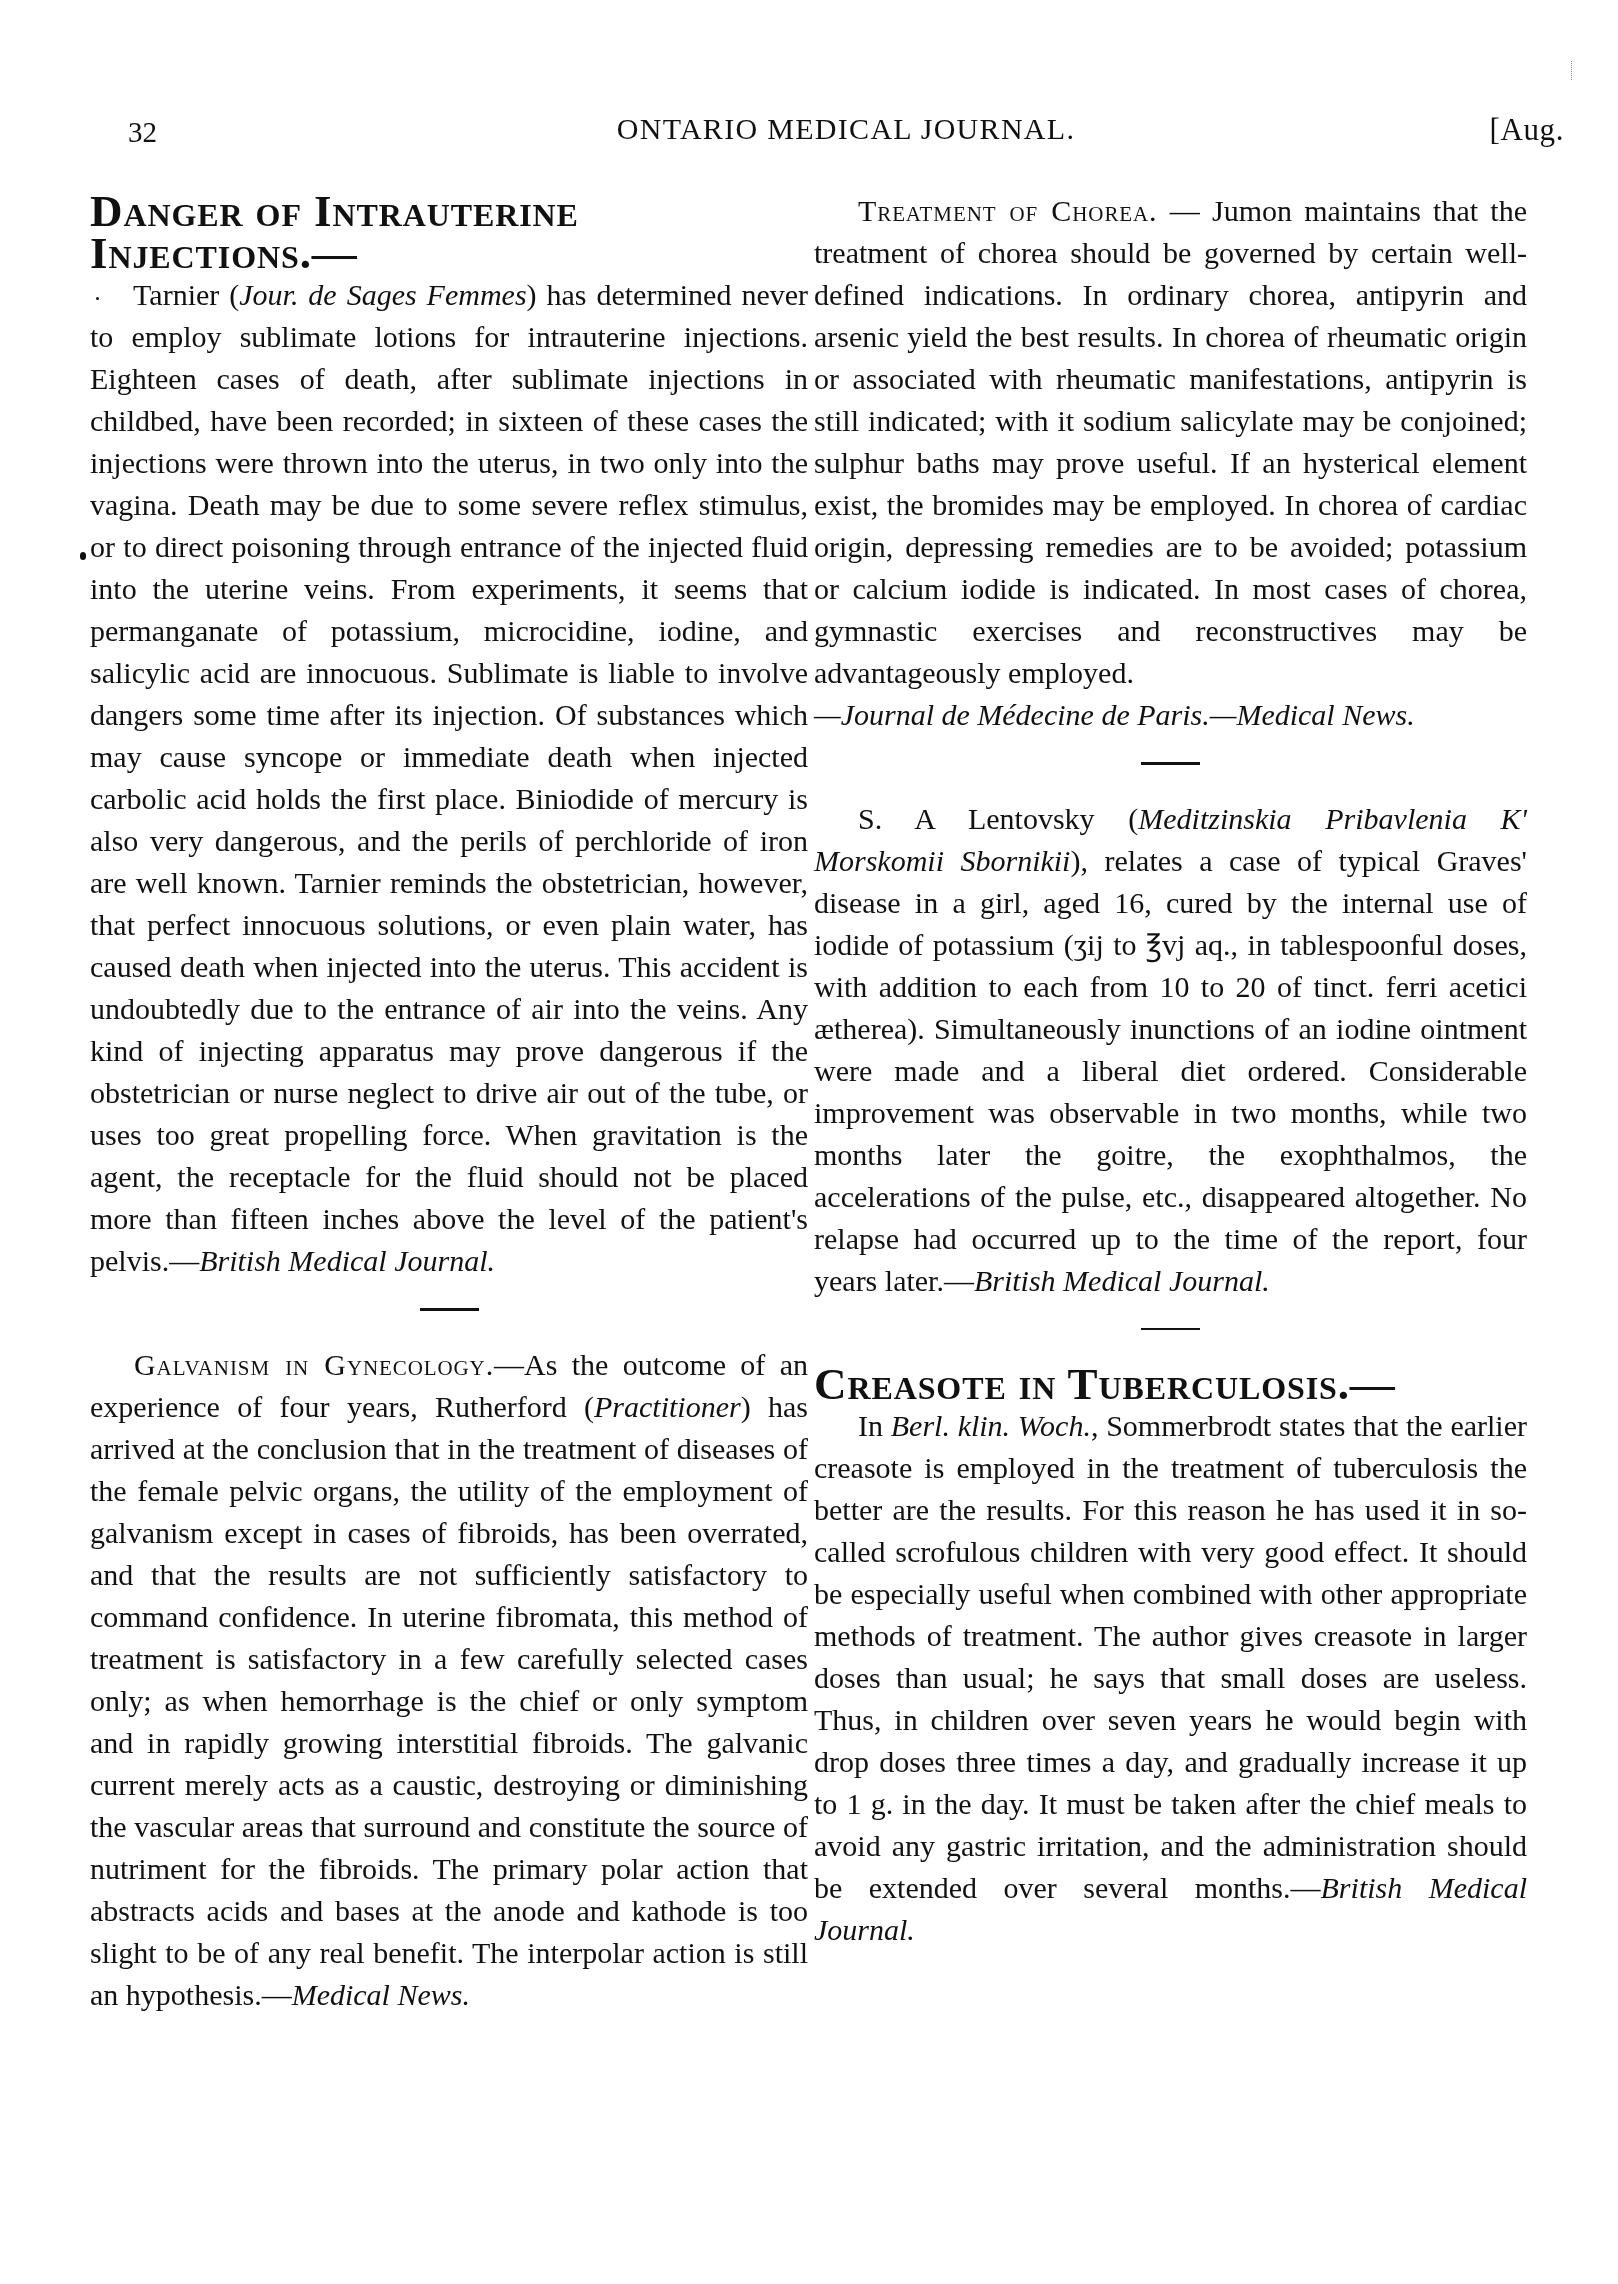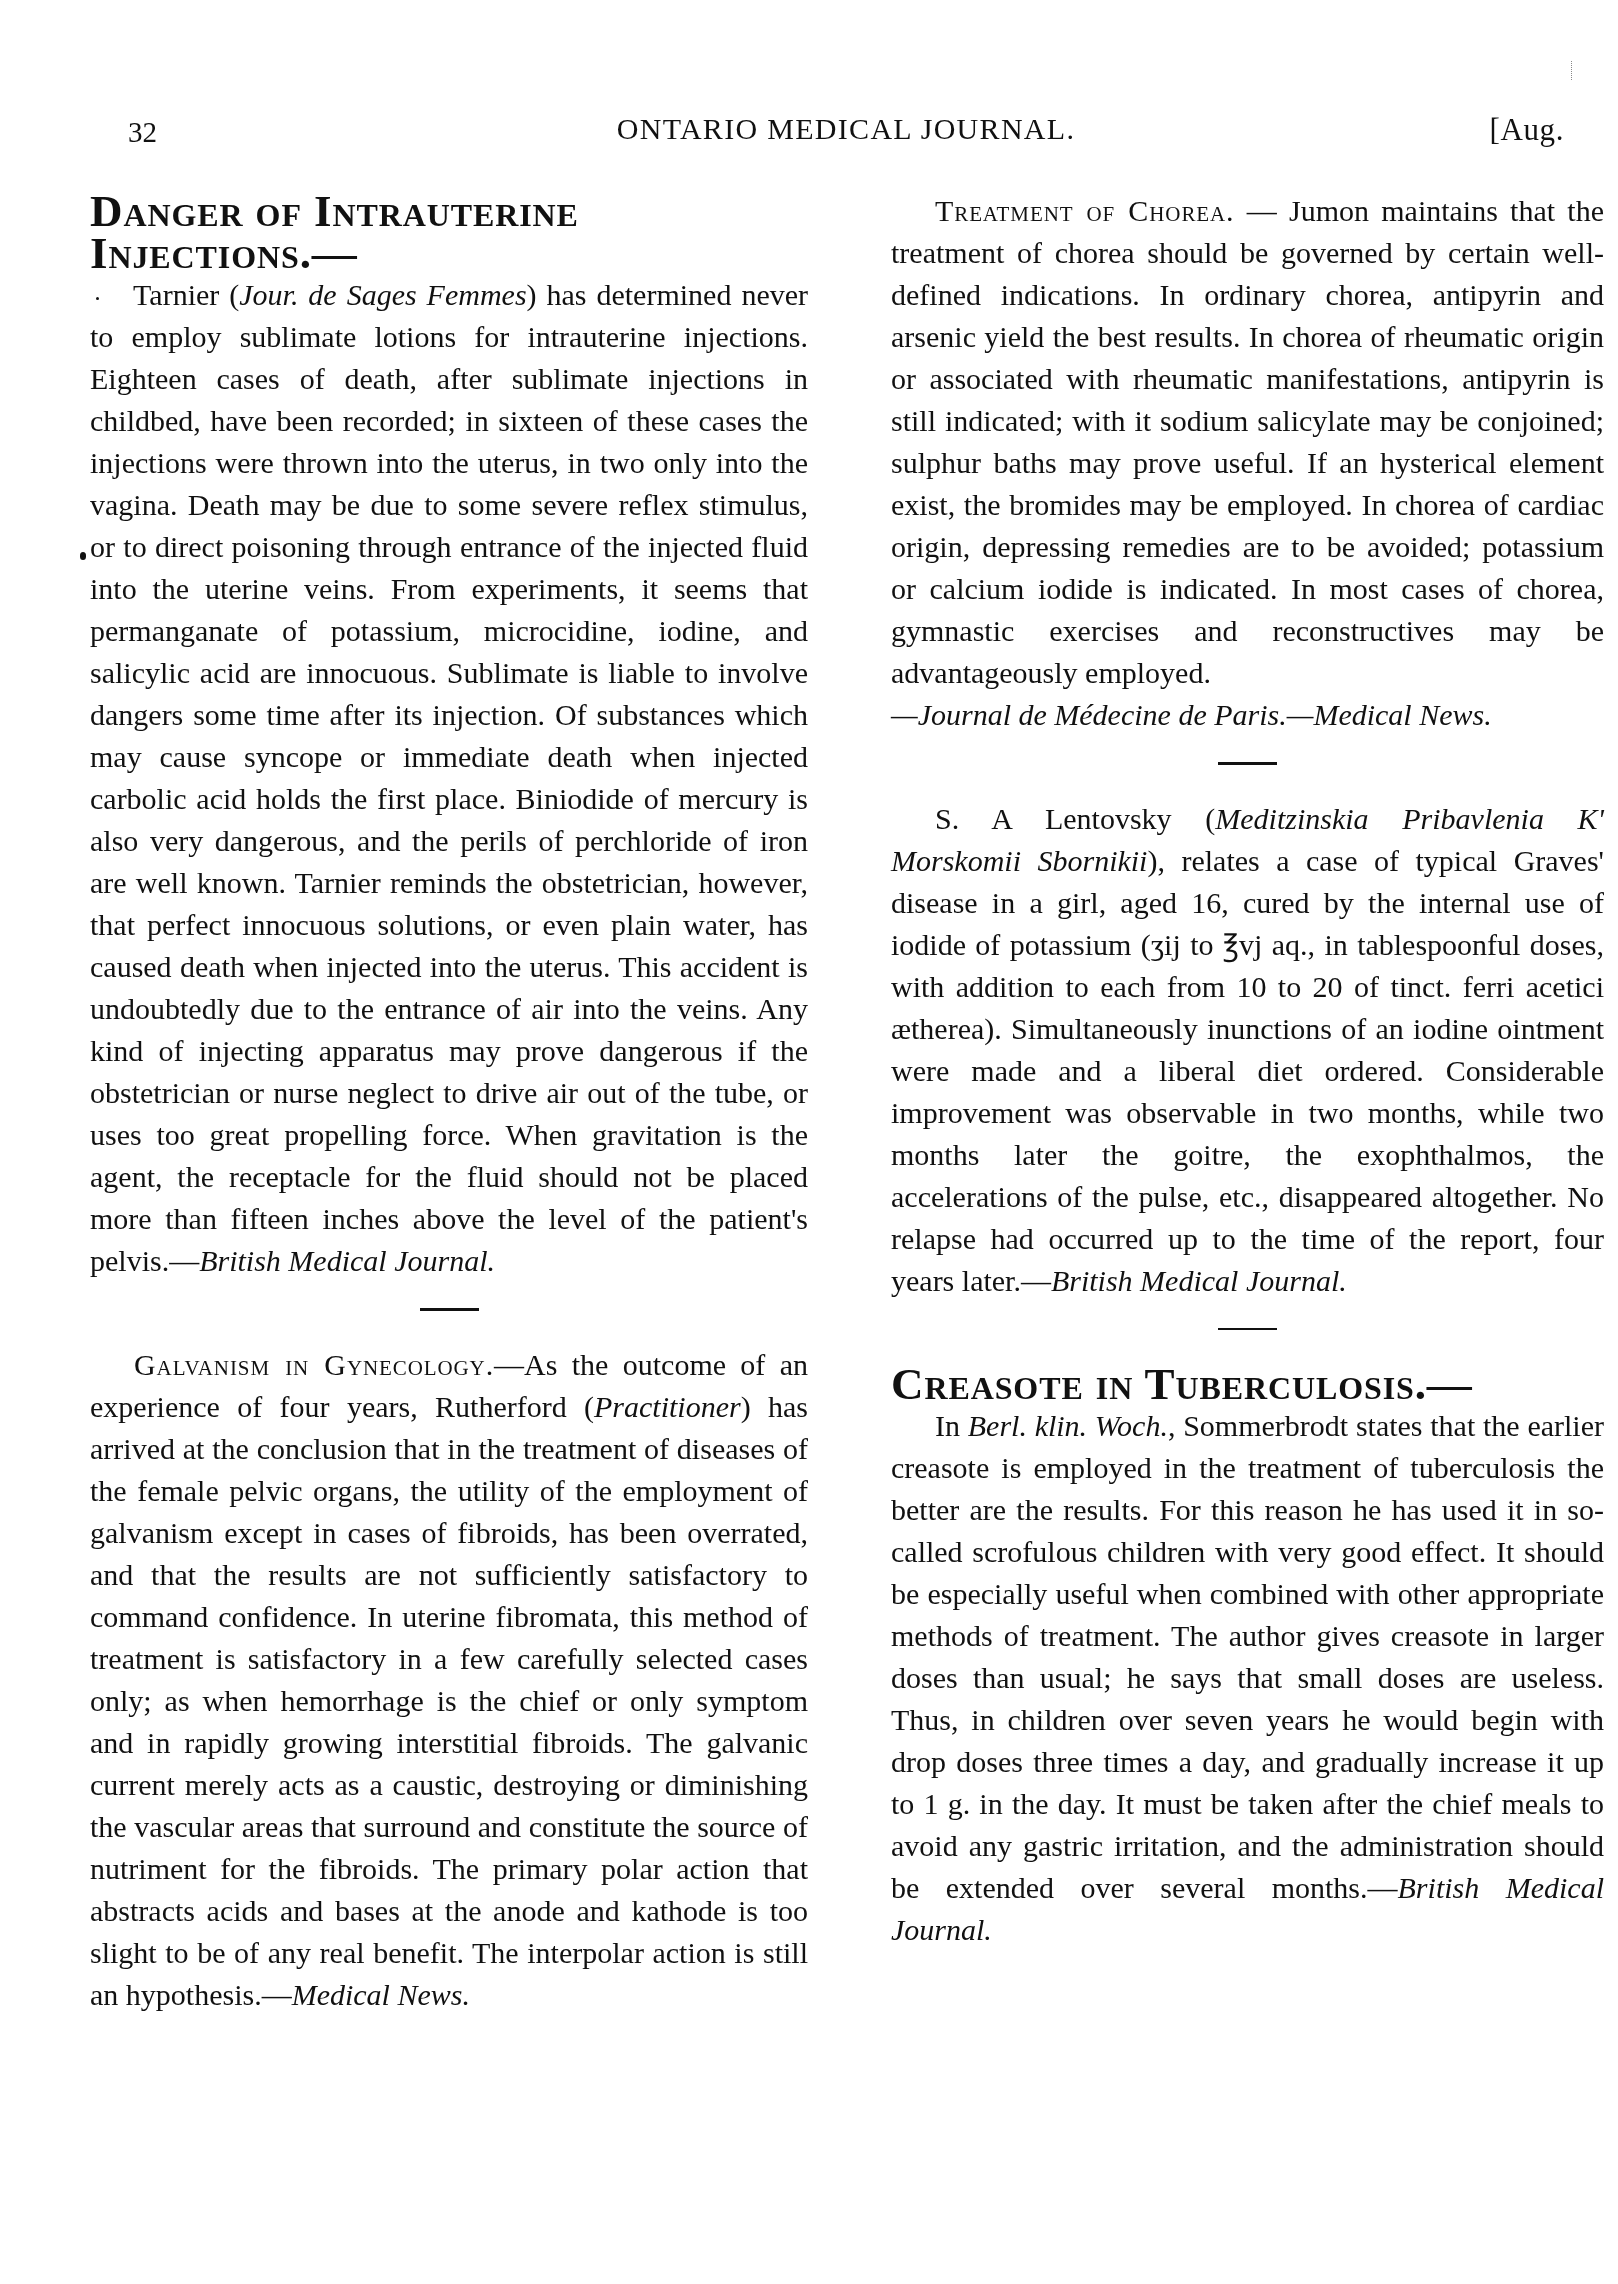--- a/index.html
+++ b/index.html
@@ -19,21 +19,21 @@
   .running-head { position: absolute; right: 0; top: 0; font-size: 31px; letter-spacing: 0.6px; }
   .edge-mark {
     position: absolute; left: 1571px; top: 61px; width: 1.3px; height: 19px;
     border-left: 1.3px dotted #888;
   }
   .column {
     position: absolute; top: 182px;
     font-size: 30px; line-height: 42px; text-align: justify; margin-top: 8px;
   }
   .col-left { left: 90px; width: 718px; }
-  .col-right { left: 891px; width: 713px; }
+  .col-right { left: 814px; width: 713px; }
   .article { margin: 0; }
   .heading {
     font-variant: small-caps; letter-spacing: 0.9px; margin: 0;
     text-align: left;
   }
   .heading.hanging { padding-left: 44px; text-indent: -44px; }
   p.body { margin: 0; text-indent: 44px; }
   .run-in { font-variant: small-caps; letter-spacing: 0.9px; }
   em { }
   .source { font-style: italic; }

